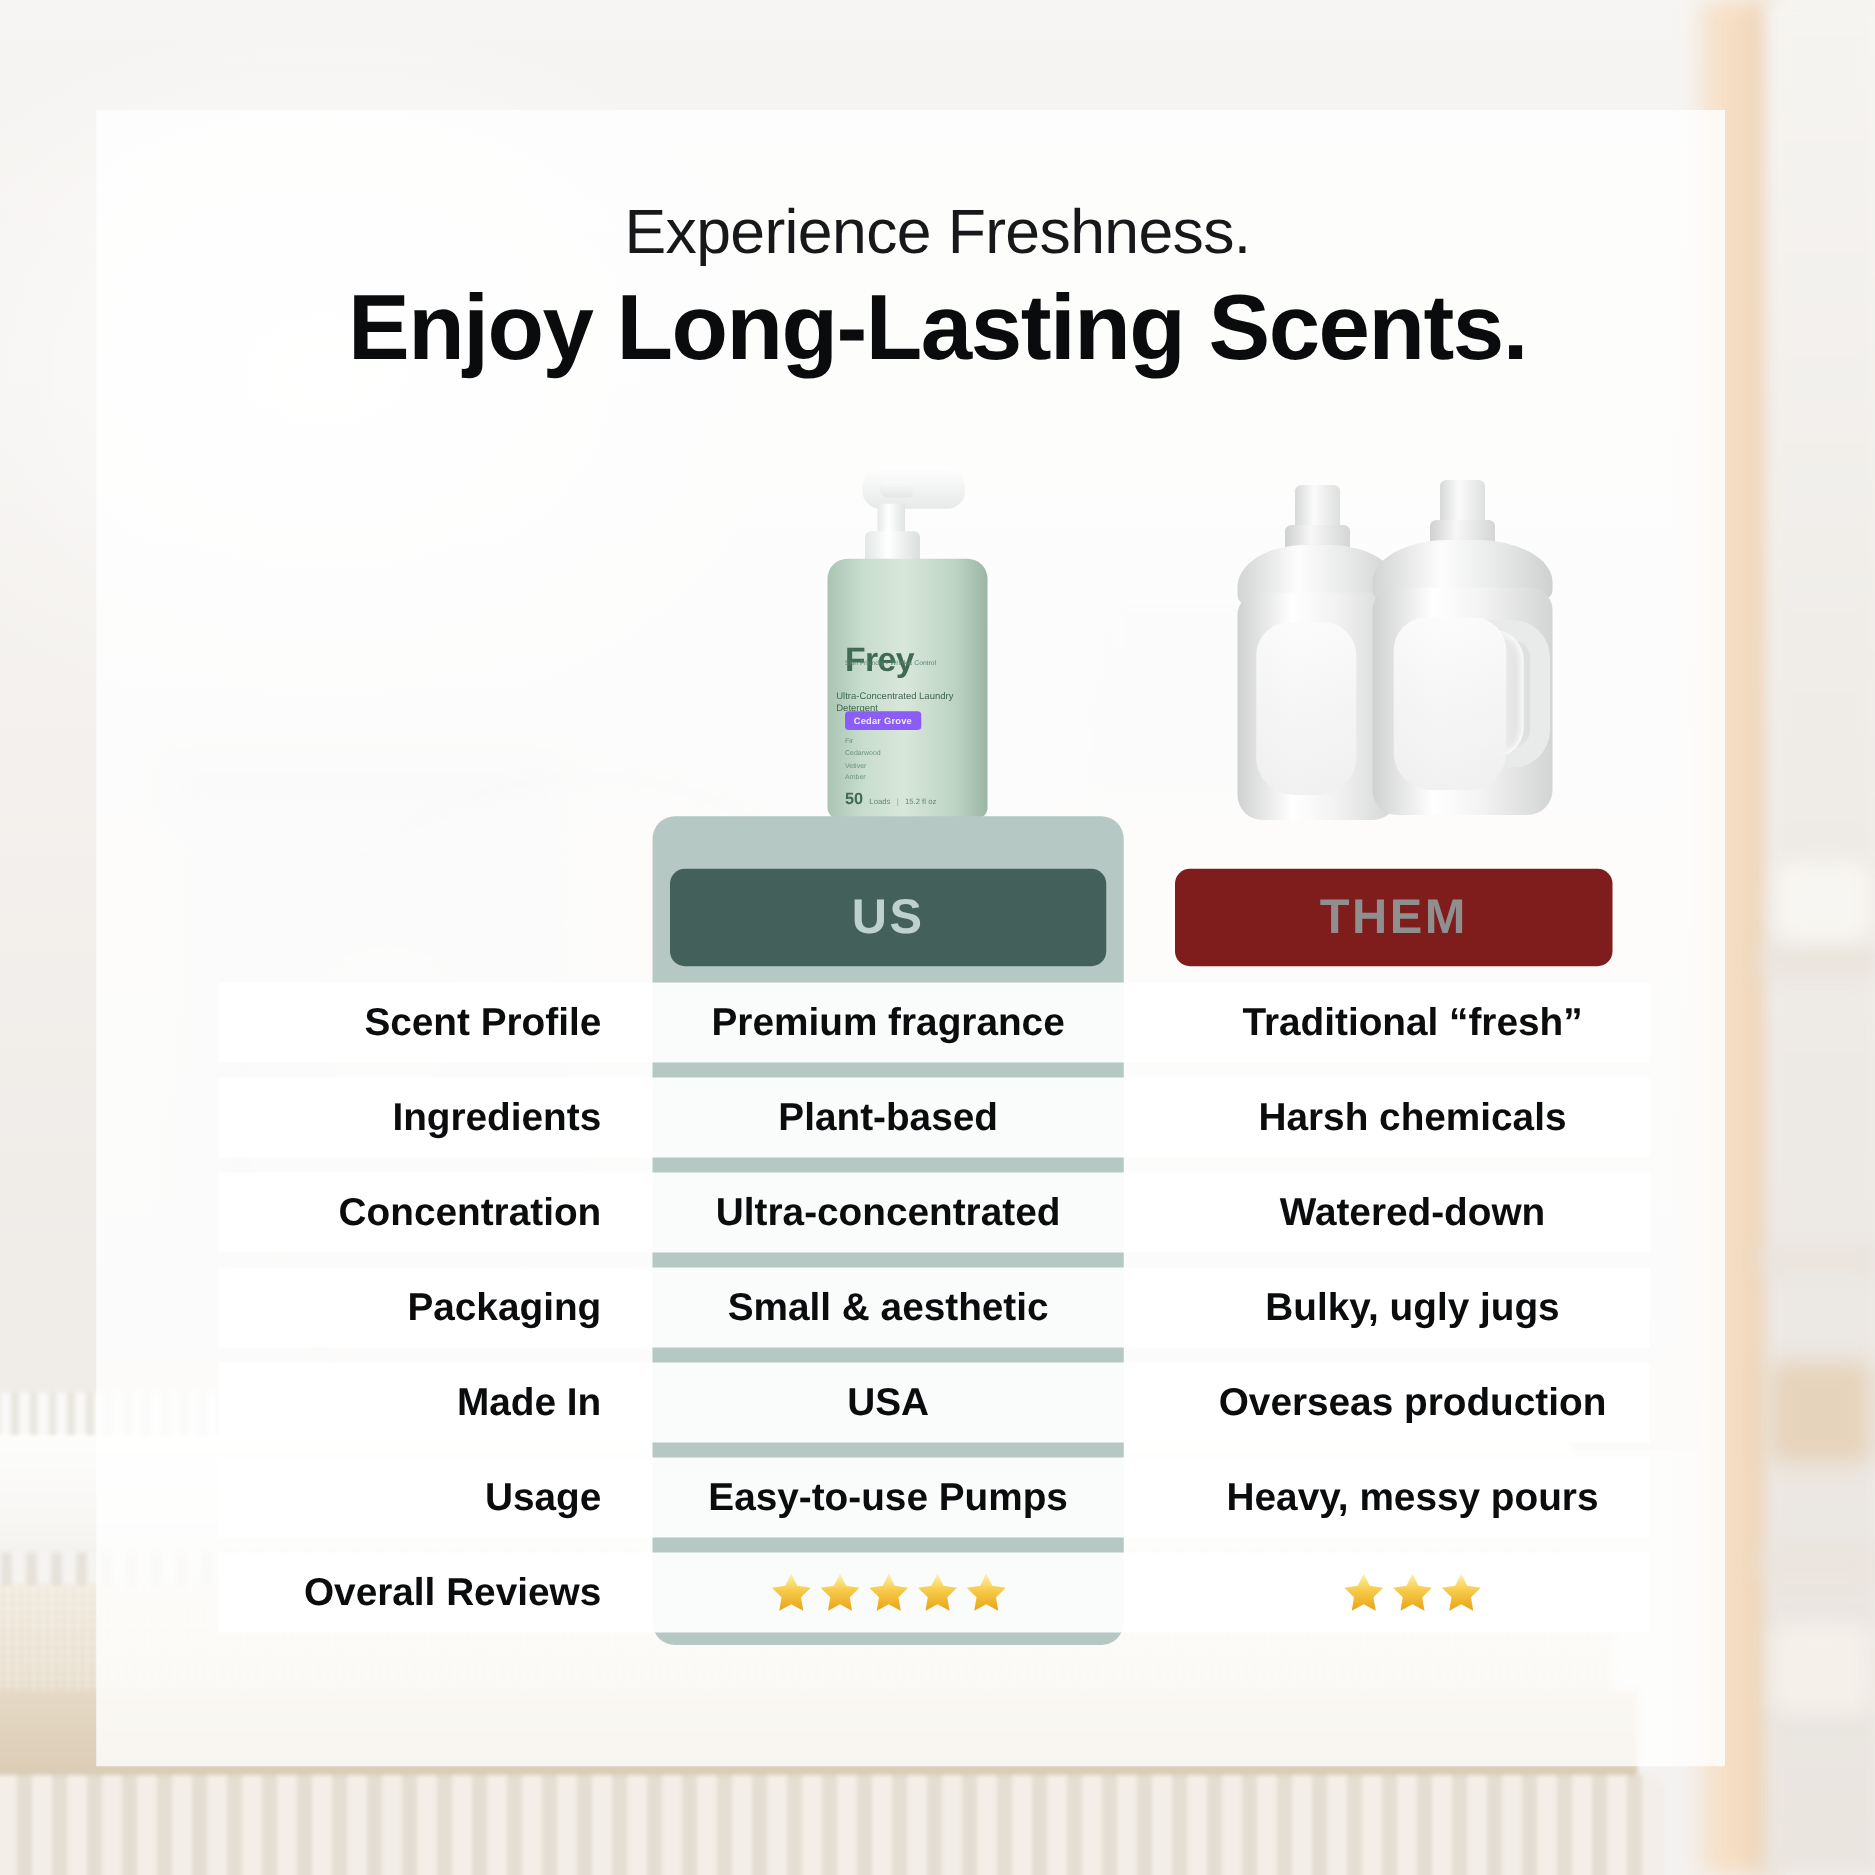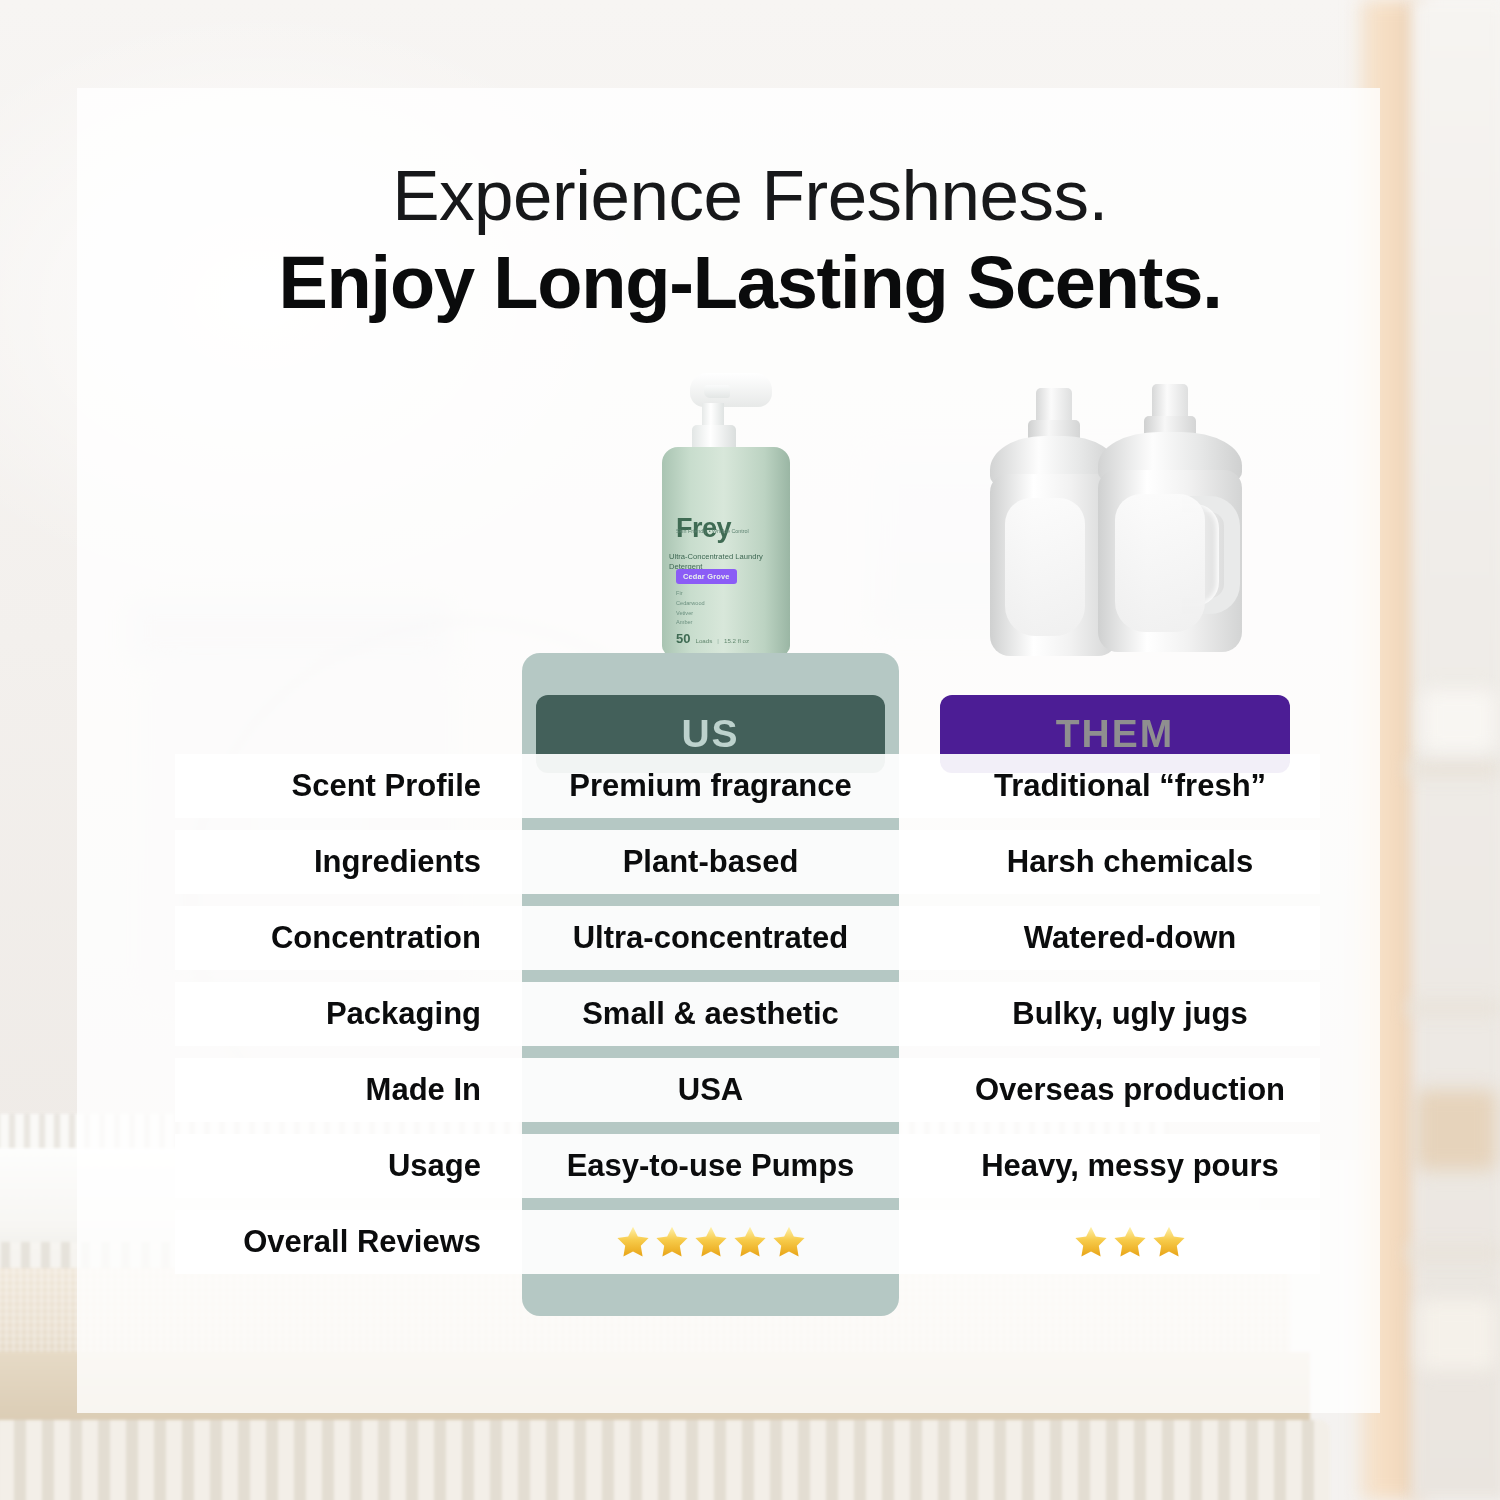--- a/index.html
+++ b/index.html
@@ -95,21 +95,21 @@
   #overlay {
     position:absolute; left:77px; top:88px; width:1303px; height:1325px;
     background:rgba(255,255,255,.80);
   }
 
   
   #content { position:absolute; inset:0; }
 
   .headline-wrap { position:absolute; left:0; right:0; top:160px; text-align:center; }
   .headline-1 {
-    font-size:71px; font-weight:400; color:#17181a; letter-spacing:-0.5px;
+    font-size:50px; font-weight:400; color:#17181a; letter-spacing:-0.5px;
     line-height:1.02; font-stretch:semi-condensed;
   }
   .headline-2 {
     font-size:74px; font-weight:700; color:#0a0b0c; letter-spacing:-1.2px;
     line-height:1.12; margin-top:10px;
   }
 
   
   .bottle {
     position:absolute; left:662px; top:373px; width:128px; height:282px;
@@ -213,23 +213,23 @@
   .us-col {
     position:absolute; left:522px; top:653px; width:377px; height:663px;
     background:#b5c8c4; border-radius:18px;
   }
   .pill {
     position:absolute; top:695px; height:78px; border-radius:12px;
     display:flex; align-items:center; justify-content:center;
     font-size:39px; font-weight:700; letter-spacing:2px;
   }
   .pill-us { left:536px; width:349px; background:#43605a; color:#bdd2cd; }
-  .pill-them { left:940px; width:350px; background:#4c1d95; color:#8f8f8f; }
-
-  .rows { position:absolute; left:0; top:754px; width:1468px; }
+  .pill-them { left:940px; width:350px; background:#7f1d1d; color:#8f8f8f; }
+
+  .rows { position:absolute; left:0; top:786px; width:1468px; }
   .row { position:relative; height:76px; }
   .row-band {
     position:absolute; left:175px; width:1145px; top:0; height:64px;
     background:rgba(255,255,255,.93);
   }
   .cell {
     position:absolute; top:0; height:64px; display:flex; align-items:center;
     font-size:31px; font-weight:700; color:#0b0c0d; white-space:nowrap;
   }
   .cell-label { left:175px; width:330px; justify-content:flex-end; padding-right:24px; }

